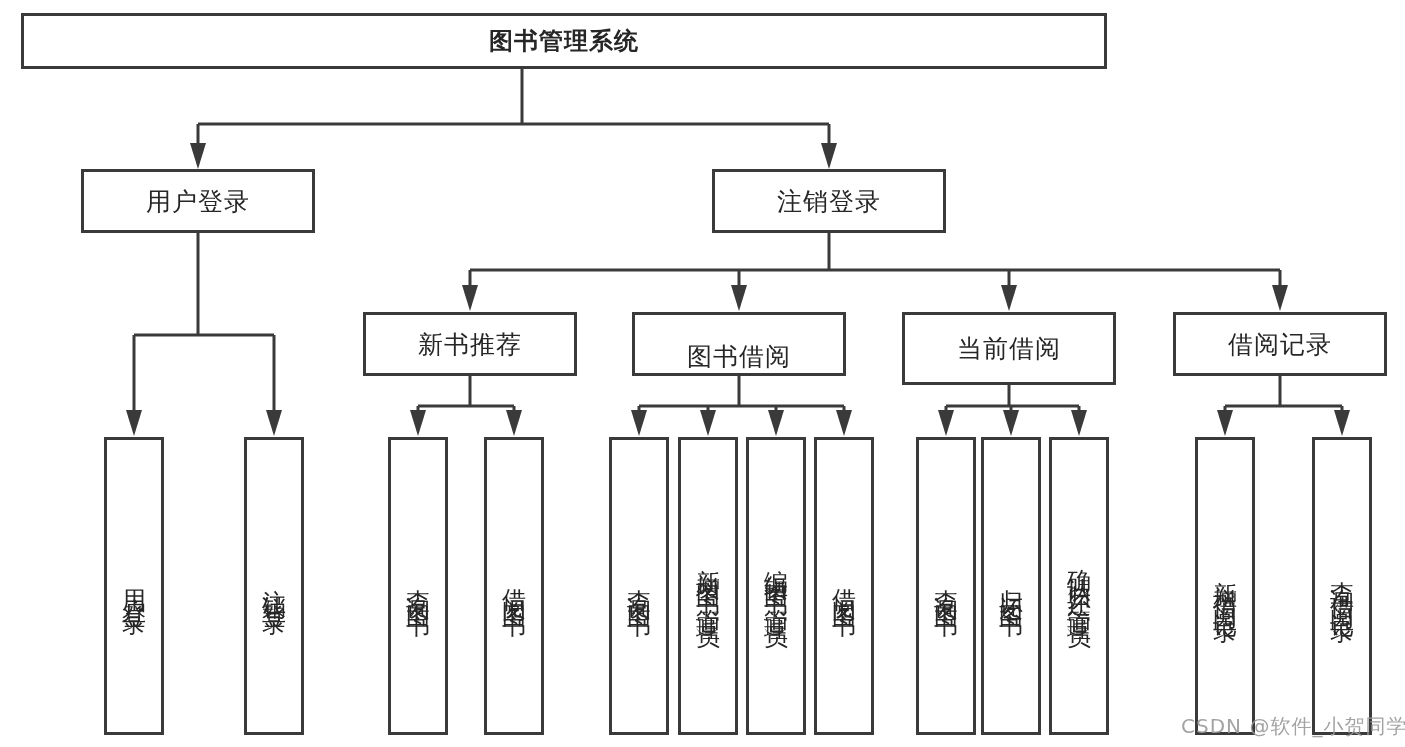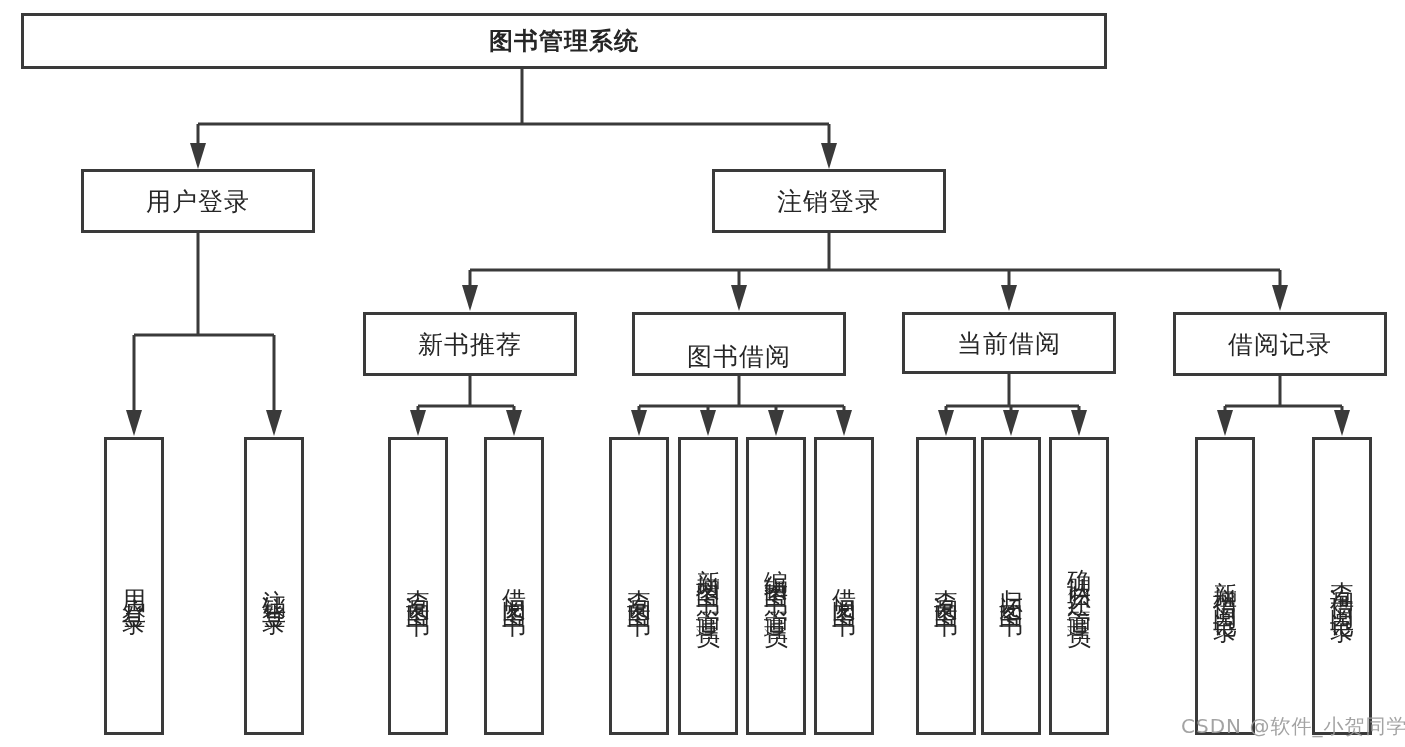--- a/index.html
+++ b/index.html
@@ -132,21 +132,21 @@
   <div class="box" style="left:712px; top:169px; width:234px; height:64px;">
     <span class="hlabel">注销登录</span>
   </div>
 
   <div class="box" style="left:363px; top:312px; width:214px; height:64px;">
     <span class="hlabel">新书推荐</span>
   </div>
   <div class="box" style="left:632px; top:312px; width:214px; height:64px;align-items:flex-end;">
     <span class="hlabel">图书借阅</span>
   </div>
-  <div class="box" style="left:902px; top:312px; width:214px; height:62px;">
+  <div class="box" style="left:902px; top:312px; width:214px; height:73px;">
     <span class="hlabel">当前借阅</span>
   </div>
   <div class="box" style="left:1173px; top:312px; width:214px; height:64px;">
     <span class="hlabel">借阅记录</span>
   </div>
 
   <div class="box leaf" style="left:104px;">
     <span class="vtext">用户登录</span>
   </div>
   <div class="box leaf" style="left:244px;">

